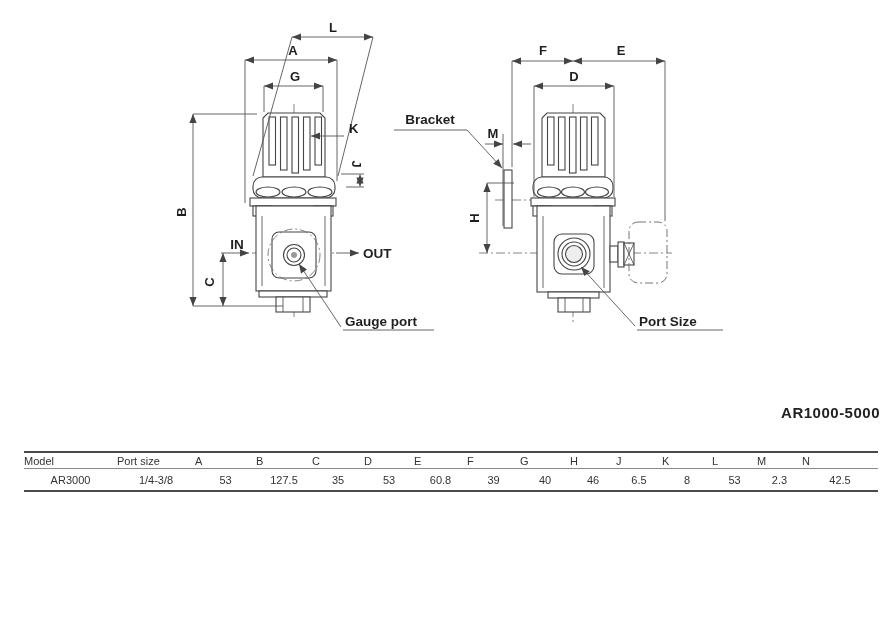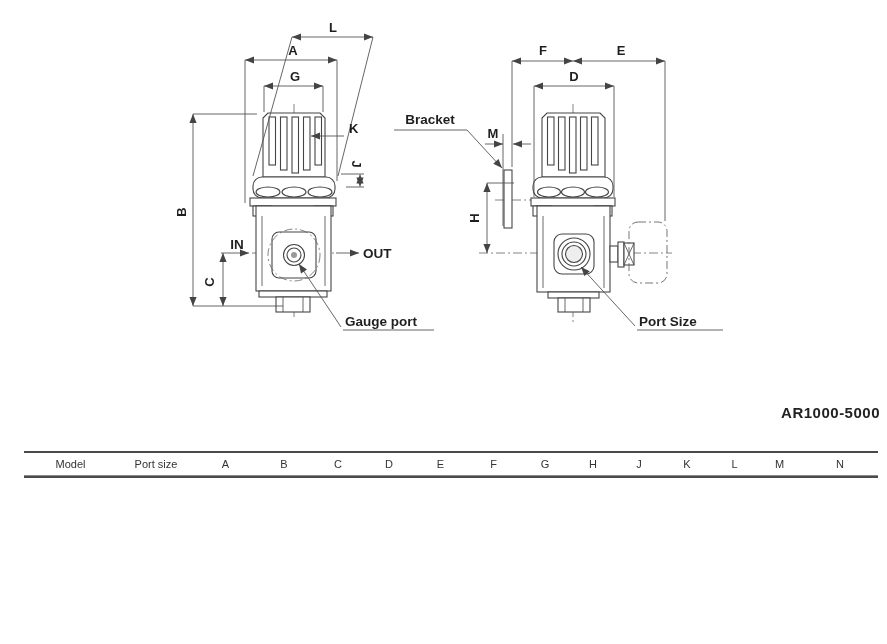--- a/index.html
+++ b/index.html
@@ -12,21 +12,21 @@
     position:absolute;left:0;top:392px;width:880px;text-align:right;
     font-size:15px;font-weight:700;color:#222;letter-spacing:0.5px;margin-top:12px;
   }
   .table-wrap{
     position:absolute;left:24px;top:451px;width:854px;
     border-top:2px solid #4a4a4a;border-bottom:2px solid #4a4a4a;
   }
   table.dims{border-collapse:collapse;table-layout:fixed;width:854px;
     font-size:11px;color:#333;}
   table.dims thead tr{border-bottom:1px solid #8a8a8a;}
-  table.dims th{font-weight:400;height:22px;padding:0;text-align:center;white-space:nowrap;}
+  table.dims th{font-weight:400;height:15px;padding:0;text-align:left;white-space:nowrap;}
   table.dims td{height:21px;padding:0;text-align:center;white-space:nowrap;}
   svg text{fill:#1f1f1f;font-family:"Liberation Sans",sans-serif;font-weight:700;}
   .dimtxt{font-size:13px;}
   .anntxt{font-size:13.5px;}
 </style>
 </head>
 <body>
 
 <div class="canvas">
 
@@ -197,17 +197,34 @@
             <th style="width: 50px;">G</th>
             <th style="width: 46px;">H</th>
             <th style="width: 46px;">J</th>
             <th style="width: 50px;">K</th>
             <th style="width: 45px;">L</th>
             <th style="width: 45px;">M</th>
             <th style="width: 76px;">N</th>
           </tr>
         </thead>
       <tbody>
+          <tr>
+            <td>AR3000</td>
+            <td>1/4-3/8</td>
+            <td>53</td>
+            <td>127.5</td>
+            <td>35</td>
+            <td>53</td>
+            <td>60.8</td>
+            <td>39</td>
+            <td>40</td>
+            <td>46</td>
+            <td>6.5</td>
+            <td>8</td>
+            <td>53</td>
+            <td>2.3</td>
+            <td>42.5</td>
+          </tr>
         </tbody>
     </table>
   </div>
 
 </div>
 
 </body></html>

